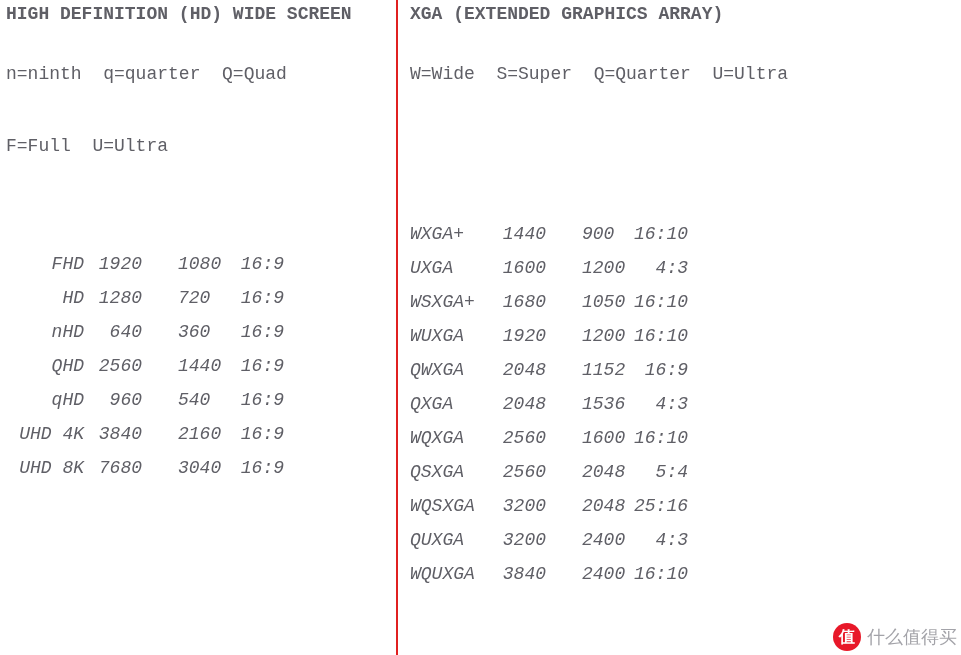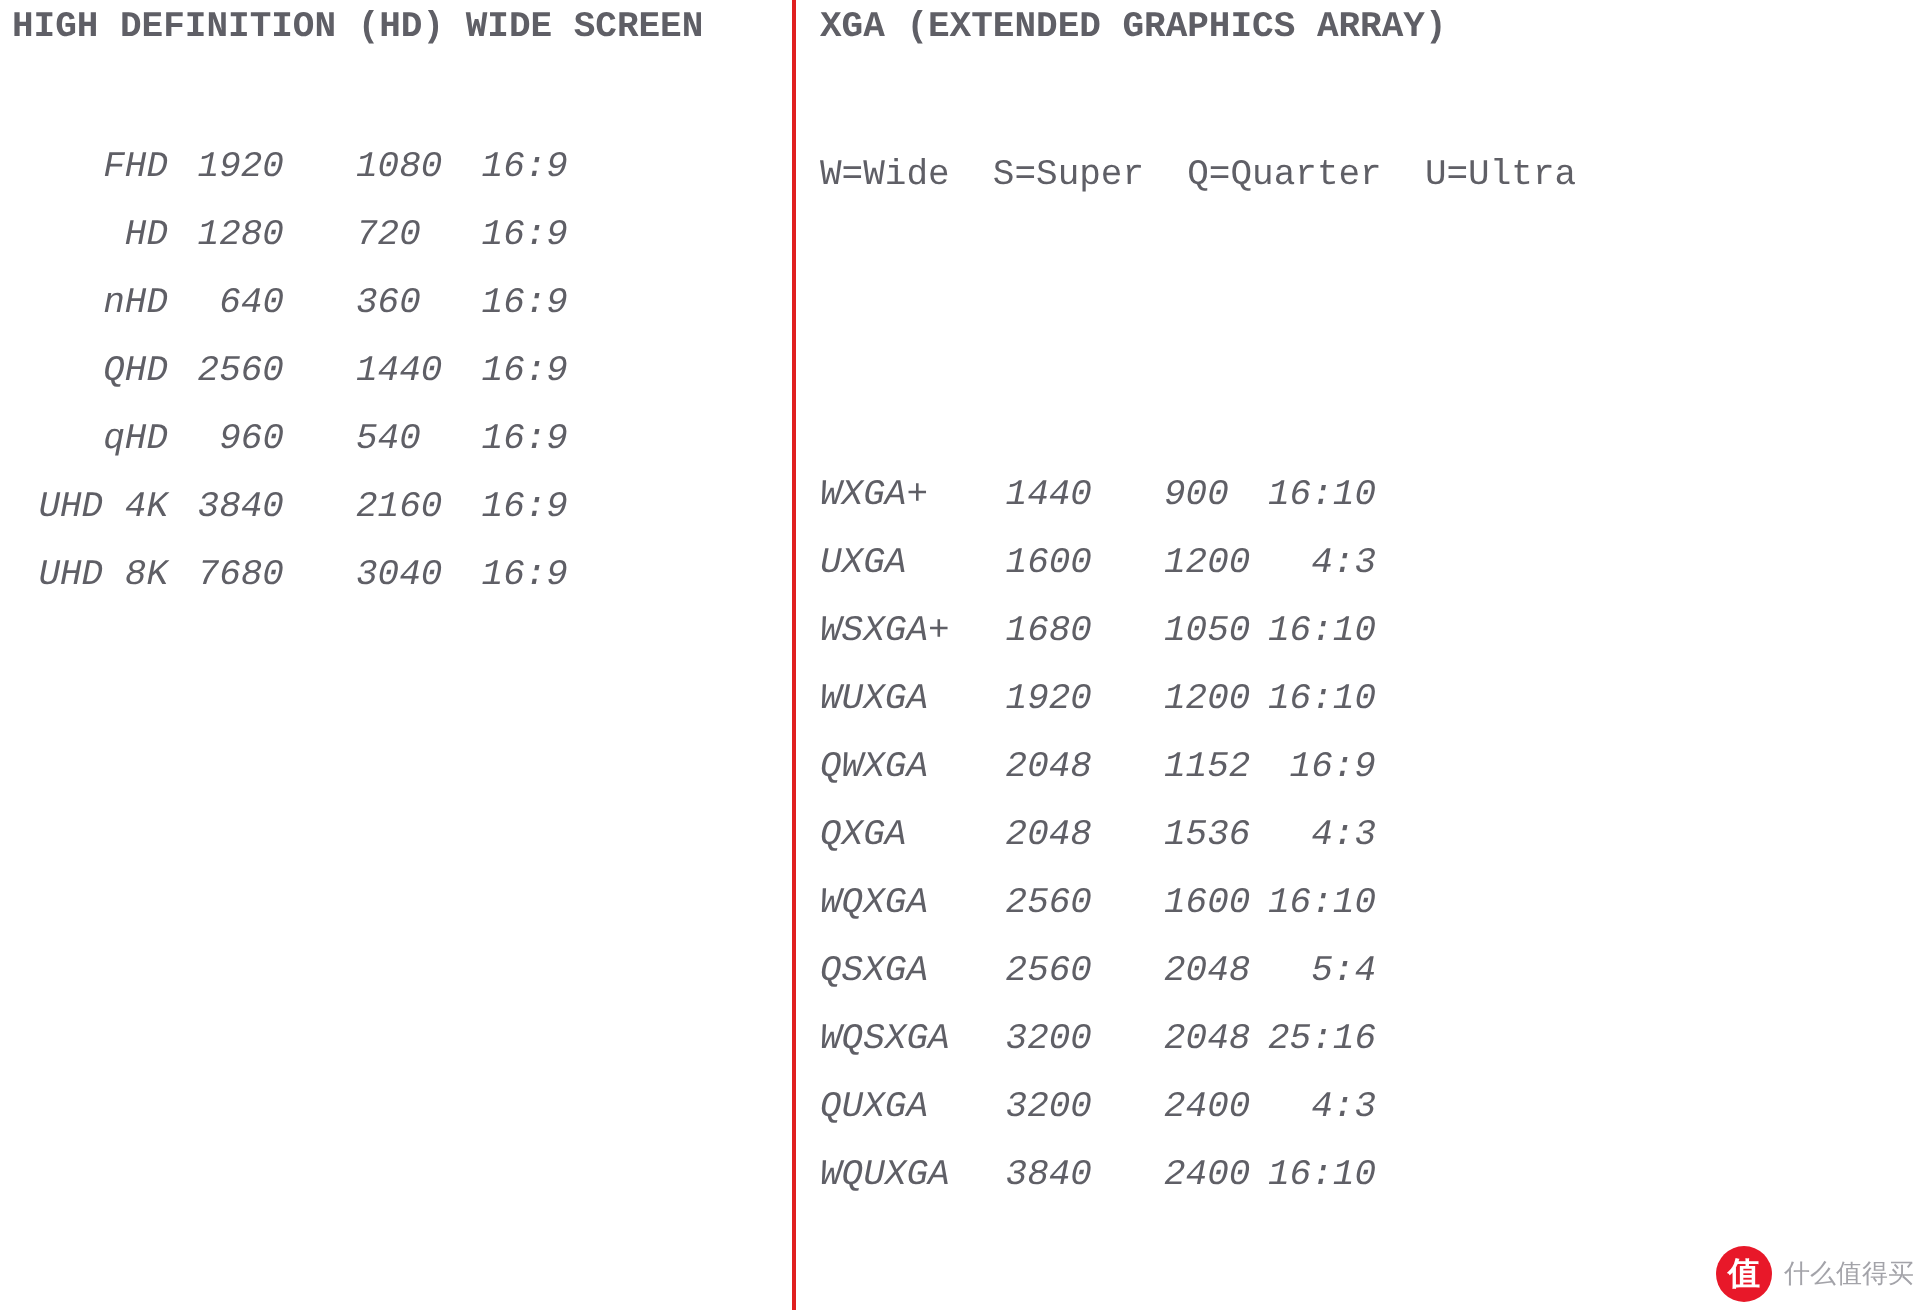--- a/index.html
+++ b/index.html
@@ -27,21 +27,20 @@
     .pane-left {
       width: 398px;
       border-right: 2px solid #e02020;
     }
     .pane-right {
       flex: 1;
       padding-left: 12px;
     }
     .heading {
       font-weight: bold;
-      margin-bottom: 14px;
       white-space: pre;
     }
     .legend {
       margin-bottom: 10px;
       white-space: pre;
     }
     .legend-line {
       margin-bottom: 12px;
     }
     .gap {
@@ -78,31 +77,35 @@
       display: flex;
       align-items: center;
       justify-content: center;
       color: #fff;
       font-weight: bold;
       font-family: sans-serif;
       font-size: 16px;
     }
     .wm-text {
       font-family: "Microsoft YaHei", sans-serif;
-      font-size: 13px;
+      font-size: 18px;
       color: #9a9aa0;
     }
   </style>
 </head>
 <body>
 
 <div class="container">
 
   <div class="pane pane-left">
     <div class="heading">HIGH DEFINITION (HD) WIDE SCREEN</div>
+    <div class="legend">
+      <div class="legend-line">n=ninth  q=quarter  Q=Quad</div>
+      <div class="legend-line">F=Full  U=Ultra</div>
+    </div>
     <div class="gap"></div>
     <div id="left-rows">
         <div class="row"><span class="c-name">FHD</span><span class="c-w">1920</span><span class="c-h">1080</span><span class="c-ar">16:9</span></div>
         <div class="row"><span class="c-name">HD</span><span class="c-w">1280</span><span class="c-h">720</span><span class="c-ar">16:9</span></div>
         <div class="row"><span class="c-name">nHD</span><span class="c-w">640</span><span class="c-h">360</span><span class="c-ar">16:9</span></div>
         <div class="row"><span class="c-name">QHD</span><span class="c-w">2560</span><span class="c-h">1440</span><span class="c-ar">16:9</span></div>
         <div class="row"><span class="c-name">qHD</span><span class="c-w">960</span><span class="c-h">540</span><span class="c-ar">16:9</span></div>
         <div class="row"><span class="c-name">UHD 4K</span><span class="c-w">3840</span><span class="c-h">2160</span><span class="c-ar">16:9</span></div>
         <div class="row"><span class="c-name">UHD 8K</span><span class="c-w">7680</span><span class="c-h">3040</span><span class="c-ar">16:9</span></div>
       </div>

